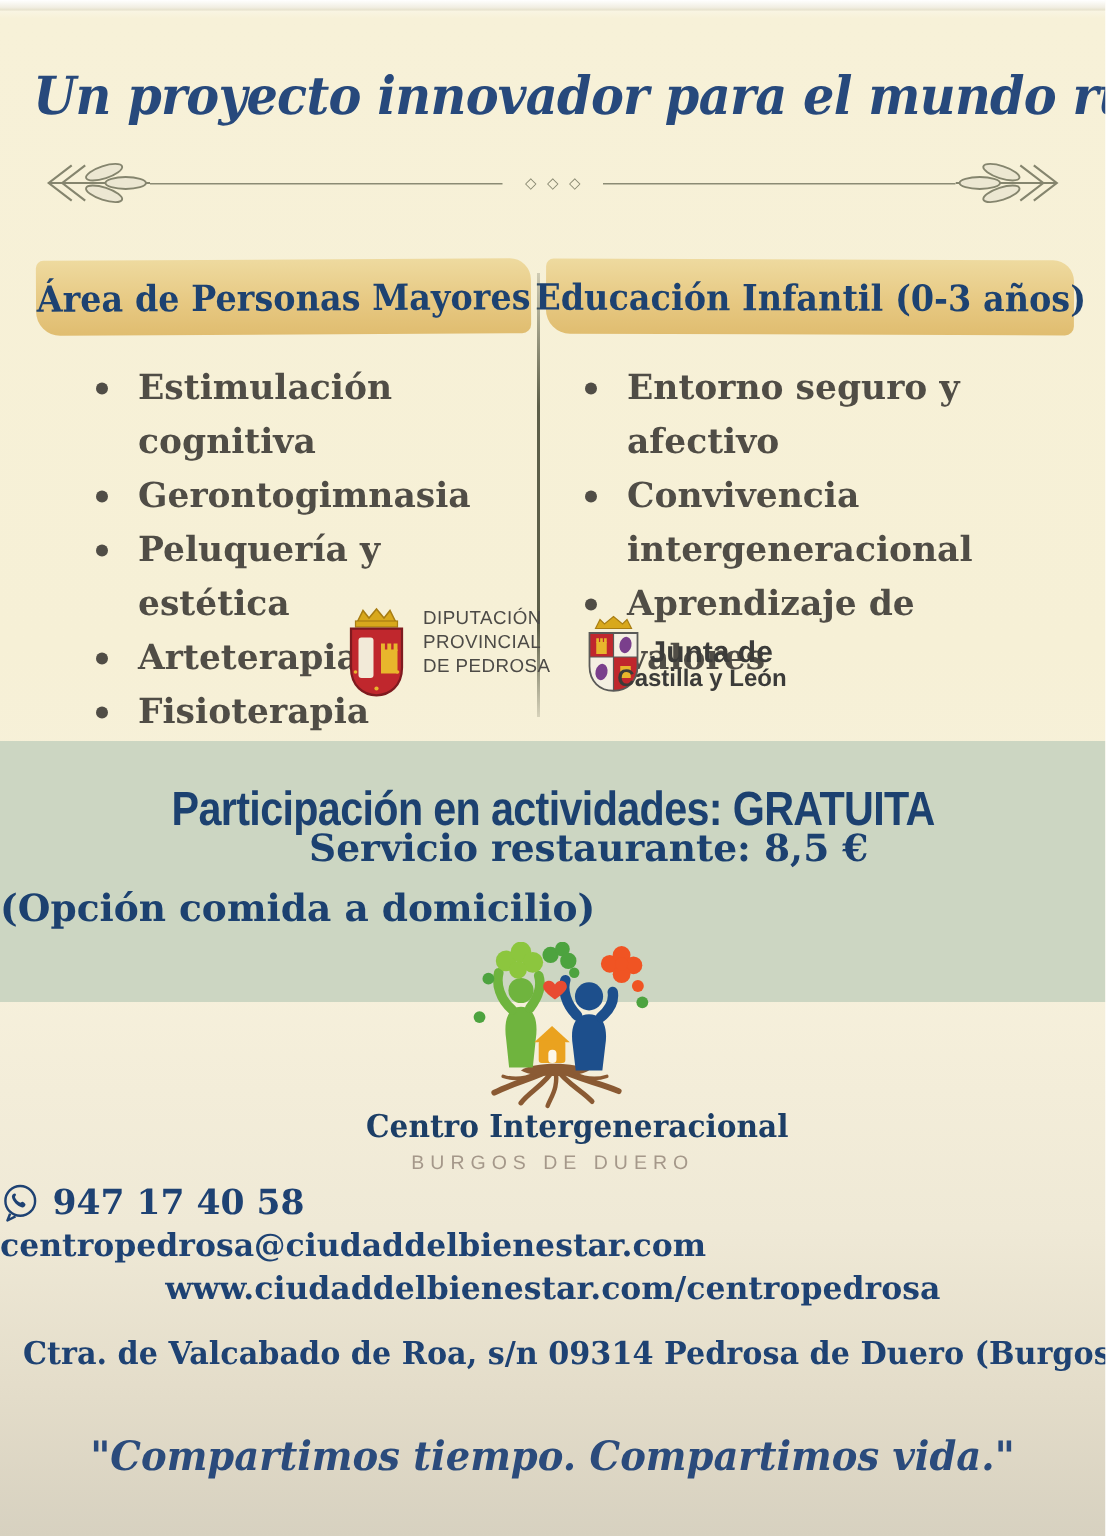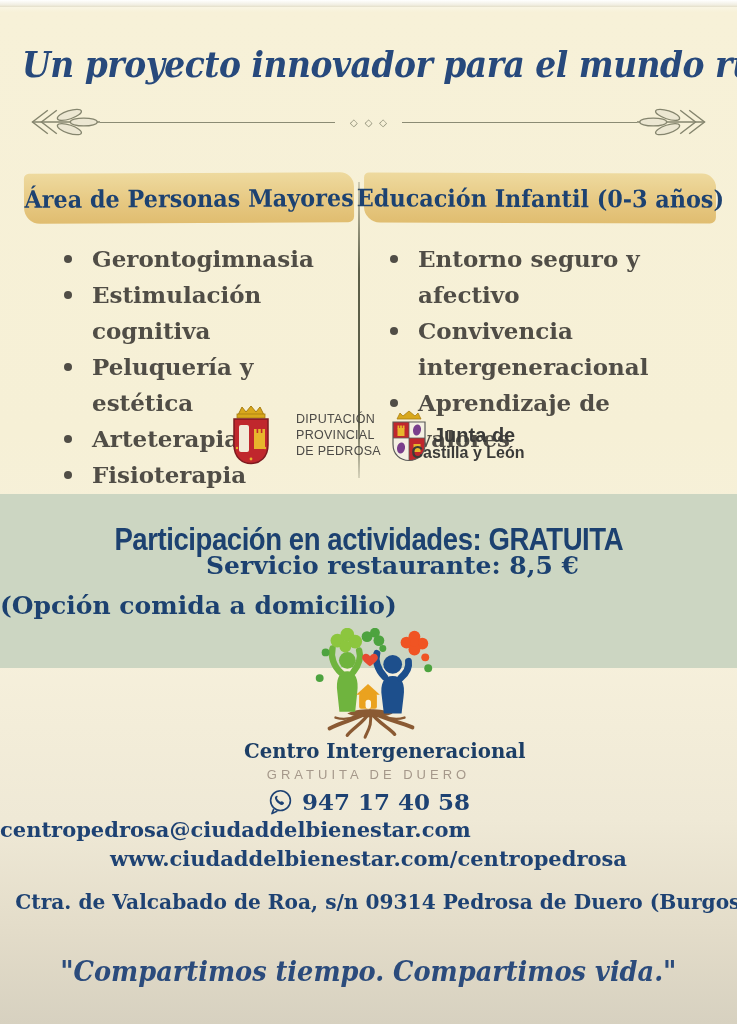--- a/index.html
+++ b/index.html
@@ -27,21 +27,21 @@
     display:inline-block;transform:scaleX(.93);}
   .vdivider{position:absolute;left:358px;top:182px;width:2px;height:296px;
     background:linear-gradient(180deg,rgba(90,92,72,.25),#5c5e48 30%,#5c5e48 80%,rgba(90,92,72,.2));}
   .list{position:absolute;margin:0;padding:0;list-style:none;}
   .list.lft{left:62px;top:241px;width:290px;}
   .list.rgt{left:388px;top:241px;width:308px;}
   .list li{position:relative;padding-left:30px;font-weight:700;font-size:23px;line-height:36px;
     color:#504d46;}
   .list li::before{content:"";position:absolute;left:2px;top:14px;width:8px;height:8px;
     border-radius:50%;background:#504d46;}
-  .logo-dip{position:absolute;left:228px;top:404px;display:flex;align-items:center;gap:22px;}
+  .logo-dip{position:absolute;left:228px;top:404px;display:flex;gap:8px;}
   .dip-text div{font-family:"Liberation Sans",sans-serif;font-size:12.5px;line-height:16px;
     color:#4c4a46;letter-spacing:.3px;}
   .logo-junta{position:absolute;left:383px;top:408px;width:170px;height:64px;}
   .junta-shield{position:absolute;left:6px;top:2px;}
   .junta-l1{position:absolute;left:50px;top:16px;font-family:"Liberation Sans",sans-serif;
     font-weight:700;font-size:20px;color:#3b3b39;}
   .junta-l2{position:absolute;left:0px;top:36px;width:170px;text-align:center;
     font-family:"Liberation Sans",sans-serif;font-weight:700;font-size:16px;color:#3b3b39;}
   .band{position:absolute;left:0;top:494px;width:100%;height:174px;background:#ccd6c2;}
   .band-line1{position:absolute;top:11px;width:100%;text-align:center;margin-top:16px;}
@@ -51,21 +51,21 @@
     font-size:25px;color:#1c4170;padding-left:24px;}
   .band-line3{position:absolute;top:97px;width:100%;text-align:left;font-weight:700;
     font-size:25px;color:#1c4170;}
   .tree{position:absolute;left:296px;top:628px;width:148px;height:112px;}
   .center-name{position:absolute;top:738px;width:100%;text-align:center;font-weight:600;
     font-size:21px;color:#1c3e66;margin-left:16px;}
   .center-name span{display:inline-block;transform:scaleX(.94);}
   .center-loc{position:absolute;top:767px;width:100%;text-align:center;
     font-family:"Liberation Sans",sans-serif;font-size:13px;letter-spacing:4px;color:#a5988a;}
   .phone-row{position:absolute;top:788px;width:100%;display:flex;align-items:center;
-    justify-content:center;gap:8px;font-weight:700;font-size:23px;color:#1e4273;}
+    gap:8px;font-weight:700;font-size:23px;color:#1e4273;}
   .email{position:absolute;top:817px;width:100%;font-weight:700;
     font-size:21px;color:#1e4273;}
   .web{position:absolute;top:846px;width:100%;text-align:center;font-weight:700;
     font-size:21px;color:#1e4273;}
   .address{position:absolute;top:889px;width:100%;text-align:center;font-weight:700;
     font-size:21px;color:#1e4273;white-space:nowrap;}
   .address span{display:inline-block;transform:scaleX(.96);}
   .quote{position:absolute;top:956px;width:100%;text-align:center;font-style:italic;
     font-weight:700;font-size:27px;color:#2b4b7c;white-space:nowrap;}
   .quote span{display:inline-block;transform:scaleX(.95);}
@@ -111,22 +111,22 @@
   <div class="col-header lft">
     <span>Área de Personas Mayores</span>
   </div>
   <div class="col-header rgt">
     <span>Educación Infantil (0-3 años)</span>
   </div>
 
   <div class="vdivider"></div>
 
   <ul class="list lft">
+    <li><span>Estimulación cognitiva</span></li>
     <li><span>Gerontogimnasia</span></li>
-    <li><span>Estimulación cognitiva</span></li>
     <li><span>Peluquería y estética</span></li>
     <li><span>Arteterapia</span></li>
     <li><span>Fisioterapia</span></li>
   </ul>
 
   <ul class="list rgt">
     <li><span>Entorno seguro y afectivo</span></li>
     <li><span>Convivencia intergeneracional</span></li>
     <li><span>Aprendizaje de valores</span></li>
   </ul>
@@ -242,21 +242,21 @@
         <circle cx="128" cy="15" r="6"></circle>
         <circle cx="120" cy="21" r="6"></circle>
         <circle cx="120" cy="14" r="4.5"></circle>
       <circle cx="131" cy="29" r="4"></circle>
     </g>
   </svg>
 
   <div class="center-name">
     <span>Centro Intergeneracional</span>
   </div>
-  <div class="center-loc">GRATUITA DE DUERO</div>
+  <div class="center-loc">BURGOS DE DUERO</div>
 
   <div class="phone-row">
     <svg width="27" height="27" viewBox="0 0 30 30">
       <circle cx="15" cy="14" r="11" fill="none" stroke="#1e4273" stroke-width="1.8"></circle>
       <path d="M7.5,23.5 L5.5,28.5 L11.5,25.5" fill="none" stroke="#1e4273" stroke-width="1.8" stroke-linejoin="round"></path>
       <path d="M11,8.5c-1.1,0-2.4,1.3-2.2,2.5 .5,3.4 4.2,7.1 7.6,7.8 1.2,.25 2.5-1.05 2.5-2.15 0-.65-1.85-2.15-2.5-2l-1.3,.75c-1.9-.95-3.4-2.45-4.1-4.35l.75-1.2C12,9.2,11.6,8.5,11,8.5z" fill="#1e4273"></path>
     </svg>
     <span>947 17 40 58</span>
   </div>
 

